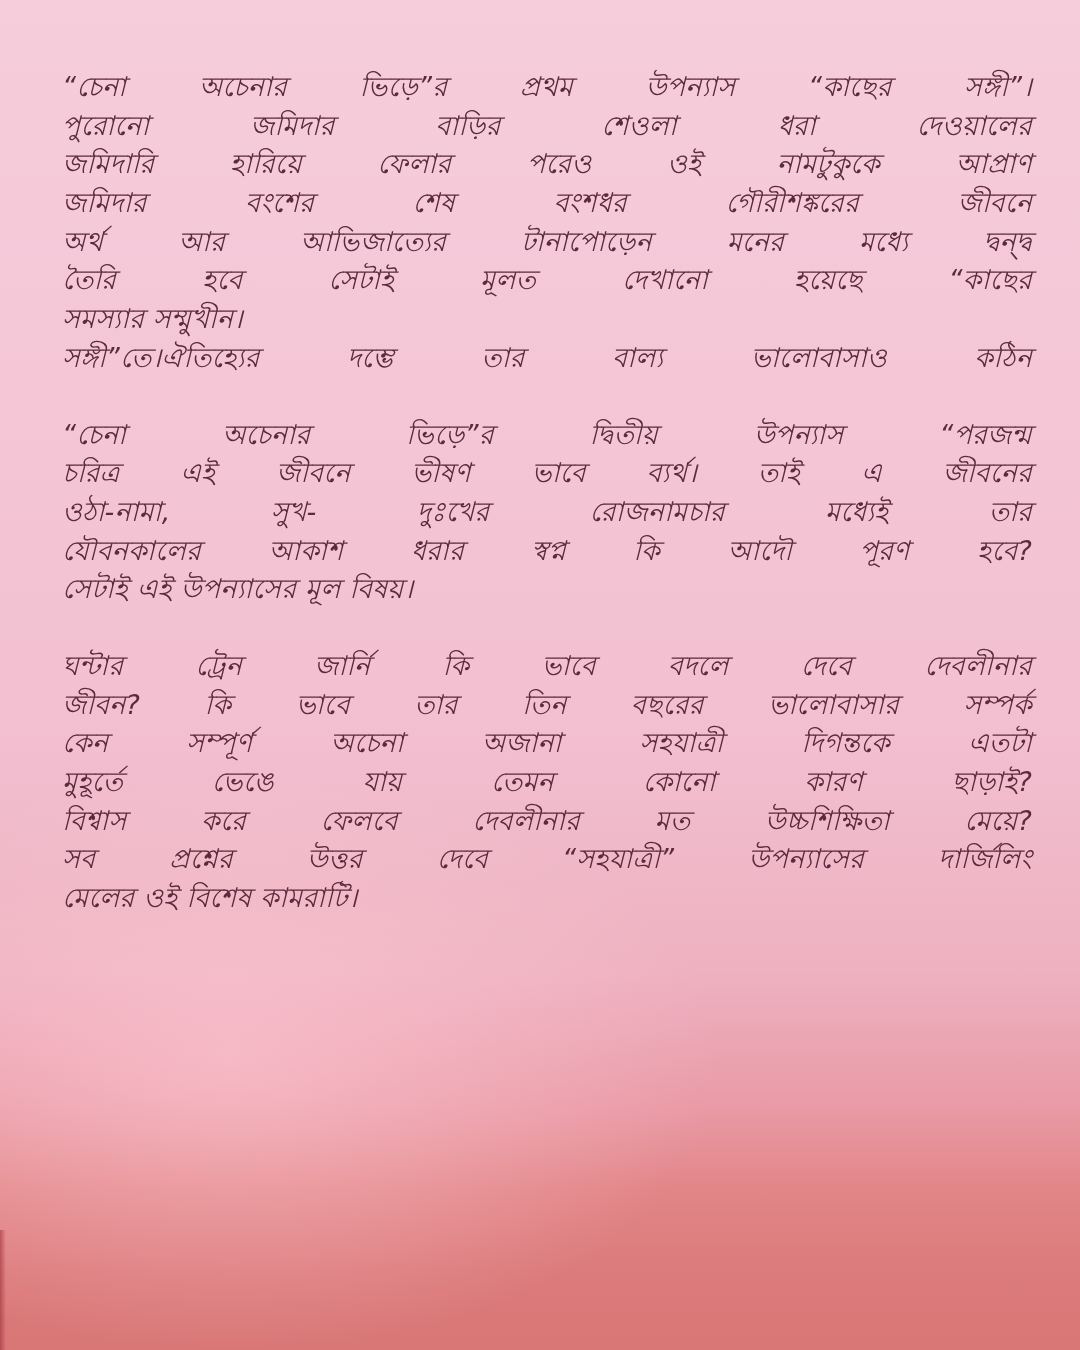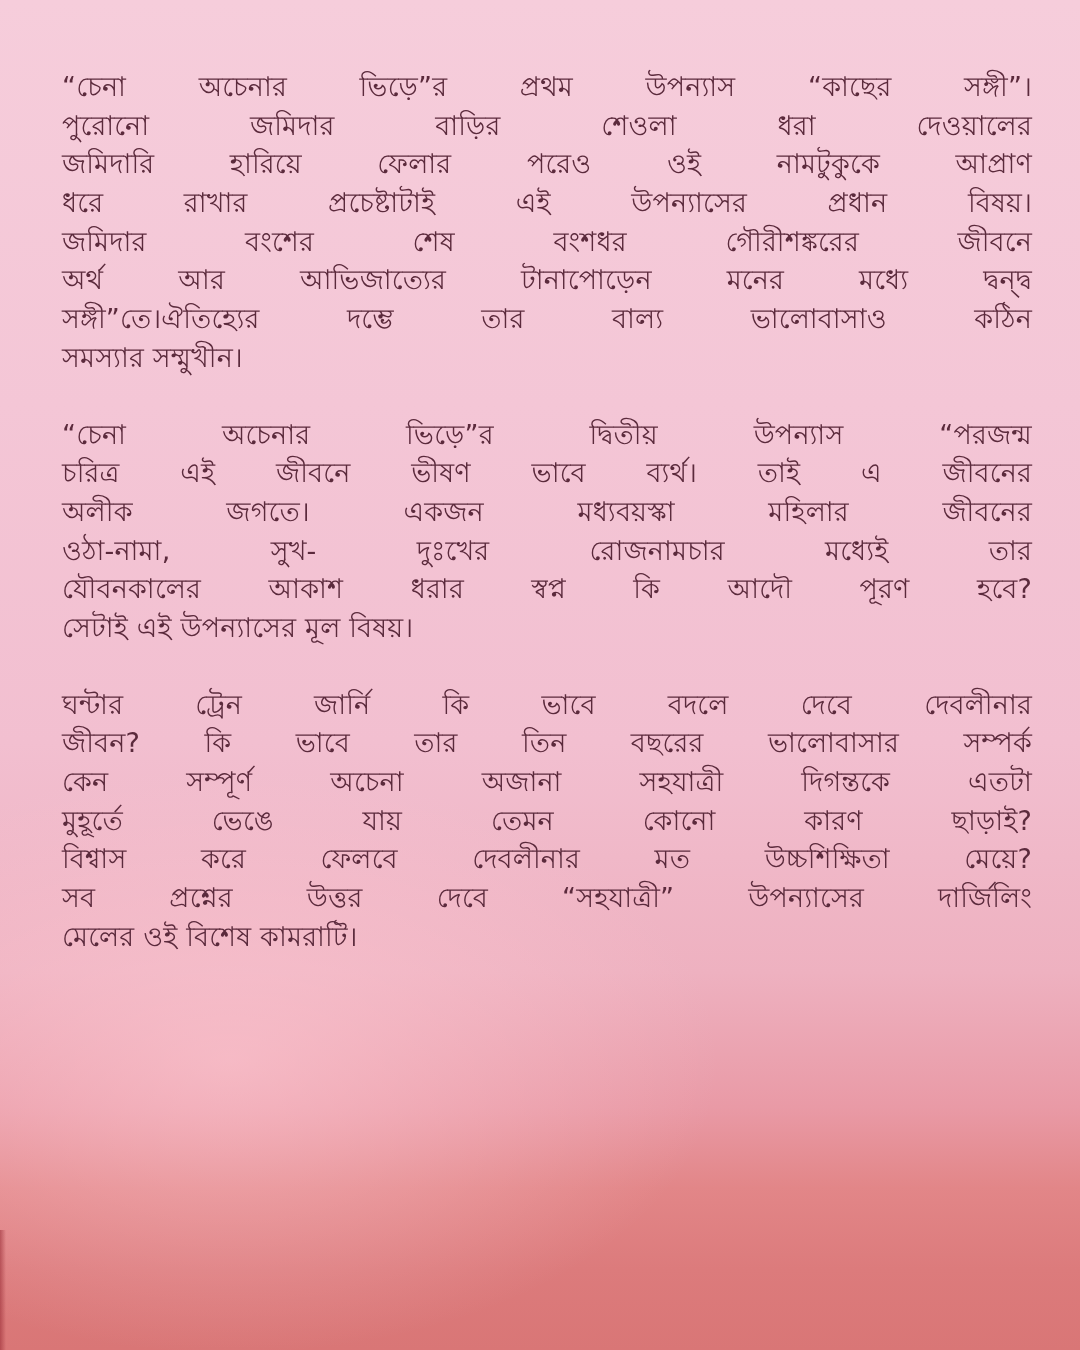--- a/index.html
+++ b/index.html
@@ -22,20 +22,21 @@
           #e28688 88%,
           #dc7b7c 94%,
           #d97676 100%);
       font-family: "DejaVu Sans", sans-serif;
     }
     .page {
       position: absolute;
       left: 0; top: 0;
       width: 1080px;
       height: 1350px;
+      font-style: italic;
     }
     .edge-shadow {
       position: absolute;
       left: 0;
       top: 1230px;
       width: 6px;
       height: 120px;
       background: linear-gradient(90deg, rgba(150,40,50,0.55), rgba(150,40,50,0));
     }
     .blurb {
@@ -67,31 +68,30 @@
 
 <div class="page">
   <div class="edge-shadow"></div>
 
   <div class="blurb">
 
     <p class="paragraph">
       <span class="line">“চেনা অচেনার ভিড়ে”র প্রথম উপন্যাস “কাছের সঙ্গী”।</span>
       <span class="line">পুরোনো জমিদার বাড়ির শেওলা ধরা দেওয়ালের</span>
       <span class="line">জমিদারি হারিয়ে ফেলার পরেও ওই নামটুকুকে আপ্রাণ</span>
-      <span class="line">ধরে রাখার প্রচেষ্টাটাই এই উপন্যাসের প্রধান বিষয়।</span>
       <span class="line">জমিদার বংশের শেষ বংশধর গৌরীশঙ্করের জীবনে</span>
       <span class="line">অর্থ আর আভিজাত্যের টানাপোড়েন মনের মধ্যে দ্বন্দ্ব</span>
+      <span class="line">তৈরি হবে সেটাই মূলত দেখানো হয়েছে “কাছের</span>
+      <span class="line last">সমস্যার সম্মুখীন।</span>
       <span class="line">সঙ্গী”তে।ঐতিহ্যের দম্ভে তার বাল্য ভালোবাসাও কঠিন</span>
-      <span class="line last">সমস্যার সম্মুখীন।</span>
     </p>
 
     <p class="paragraph">
       <span class="line">“চেনা অচেনার ভিড়ে”র দ্বিতীয় উপন্যাস “পরজন্ম</span>
       <span class="line">চরিত্র এই জীবনে ভীষণ ভাবে ব্যর্থ। তাই এ জীবনের</span>
-      <span class="line">অলীক জগতে। একজন মধ্যবয়স্কা মহিলার জীবনের</span>
       <span class="line">ওঠা-নামা, সুখ- দুঃখের রোজনামচার মধ্যেই তার</span>
       <span class="line">যৌবনকালের আকাশ ধরার স্বপ্ন কি আদৌ পূরণ হবে?</span>
       <span class="line last">সেটাই এই উপন্যাসের মূল বিষয়।</span>
     </p>
 
     <p class="paragraph">
       <span class="line">ঘন্টার ট্রেন জার্নি কি ভাবে বদলে দেবে দেবলীনার</span>
       <span class="line">জীবন? কি ভাবে তার তিন বছরের ভালোবাসার সম্পর্ক</span>
       <span class="line">কেন সম্পূর্ণ অচেনা অজানা সহযাত্রী দিগন্তকে এতটা</span>
       <span class="line">মুহূর্তে ভেঙে যায় তেমন কোনো কারণ ছাড়াই?</span>

